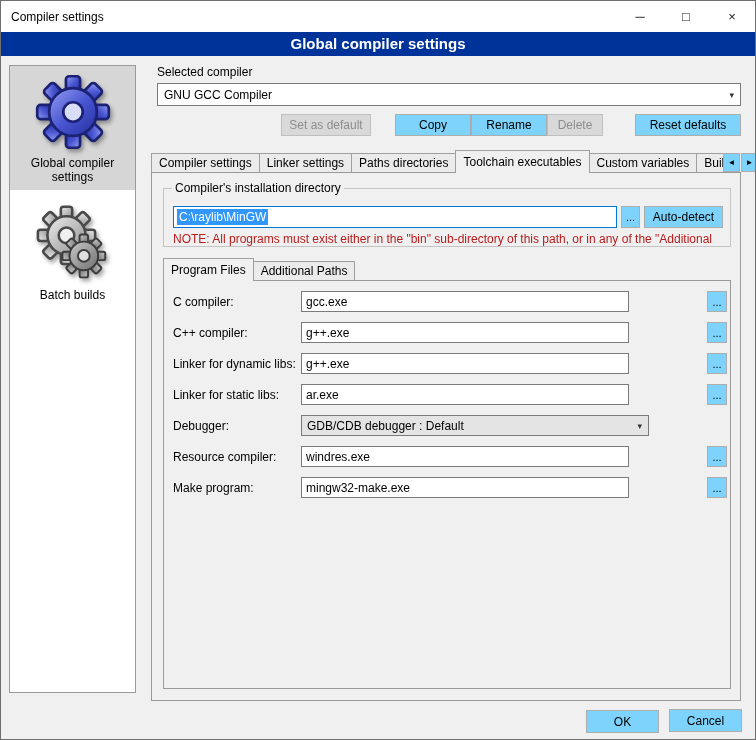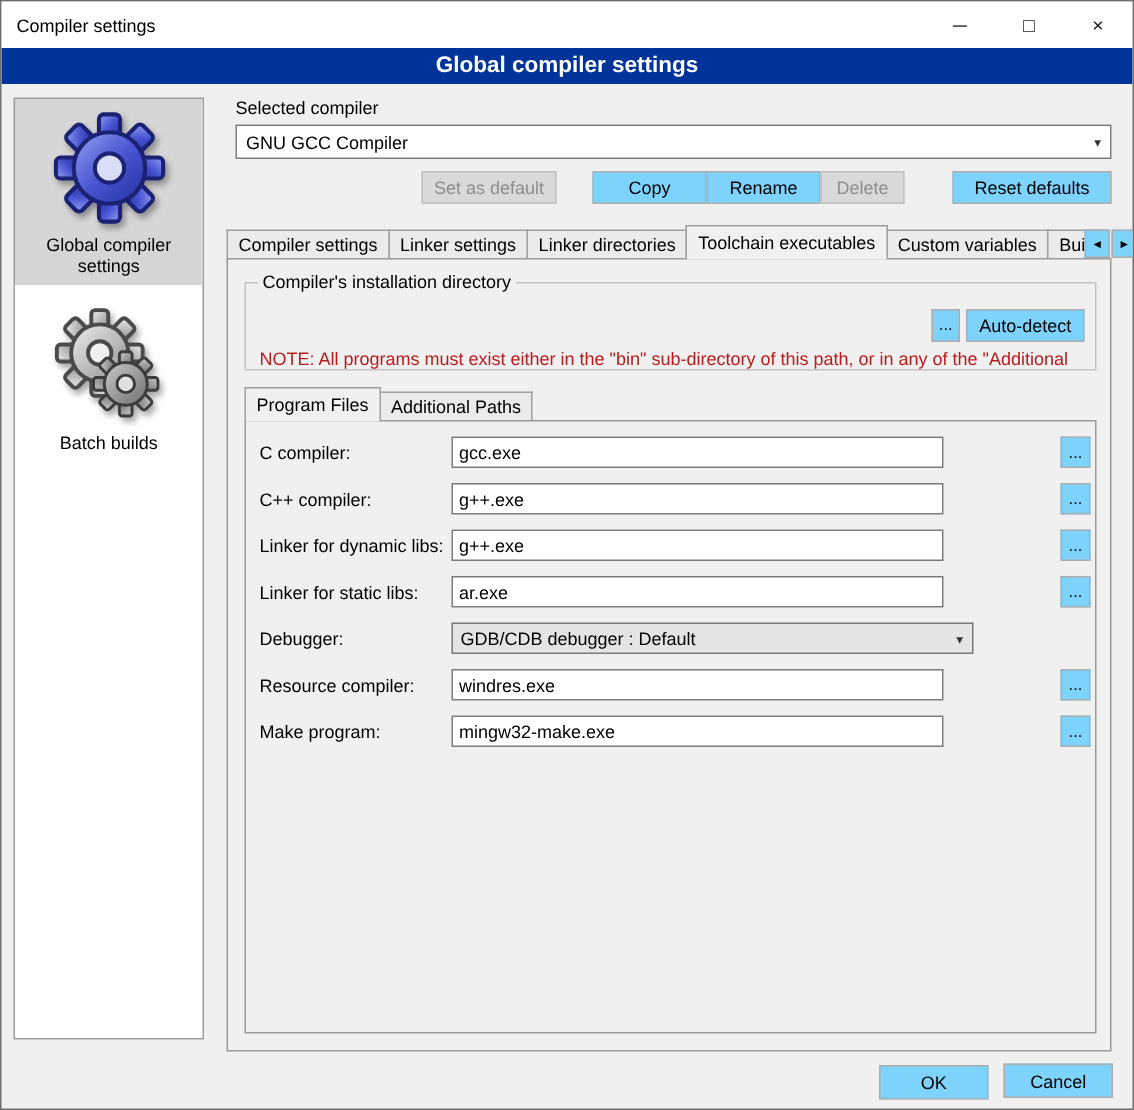--- a/index.html
+++ b/index.html
@@ -154,36 +154,39 @@
 
   <button class="btn disabled" id="btn-set-default">Set as default</button>
   <button class="btn" id="btn-copy">Copy</button>
   <button class="btn" id="btn-rename">Rename</button>
   <button class="btn disabled" id="btn-delete">Delete</button>
   <button class="btn" id="btn-reset">Reset defaults</button>
 
   <div class="tabbar">
     <div class="tab">Compiler settings</div>
     <div class="tab">Linker settings</div>
-    <div class="tab">Linker directories</div>
+    <div class="tab">Paths directories</div>
     <div class="tab active">Toolchain executables</div>
     <div class="tab">Custom variables</div>
     <div class="tab tab-clip">Buil</div>
   </div>
   <div class="tab-scroll">
     <button>◄</button>
     <button>►</button>
   </div>
 
   <div class="tabpanel"></div>
 
   <fieldset class="groupbox">
     <legend>Compiler's installation directory</legend>
   </fieldset>
 
+  <div class="dir-input">
+    <span class="sel">C:\raylib\MinGW</span>
+  </div>
   <button class="btn-small" id="btn-browse-dir">...</button>
   <button id="btn-autodetect">Auto-detect</button>
   <div class="note">NOTE: All programs must exist either in the "bin" sub-directory of this path, or in any of the "Additional</div>
 
   <div class="subtabbar">
     <div class="tab active">Program Files</div>
     <div class="tab">Additional Paths</div>
   </div>
   <div class="subpanel"></div>
 

